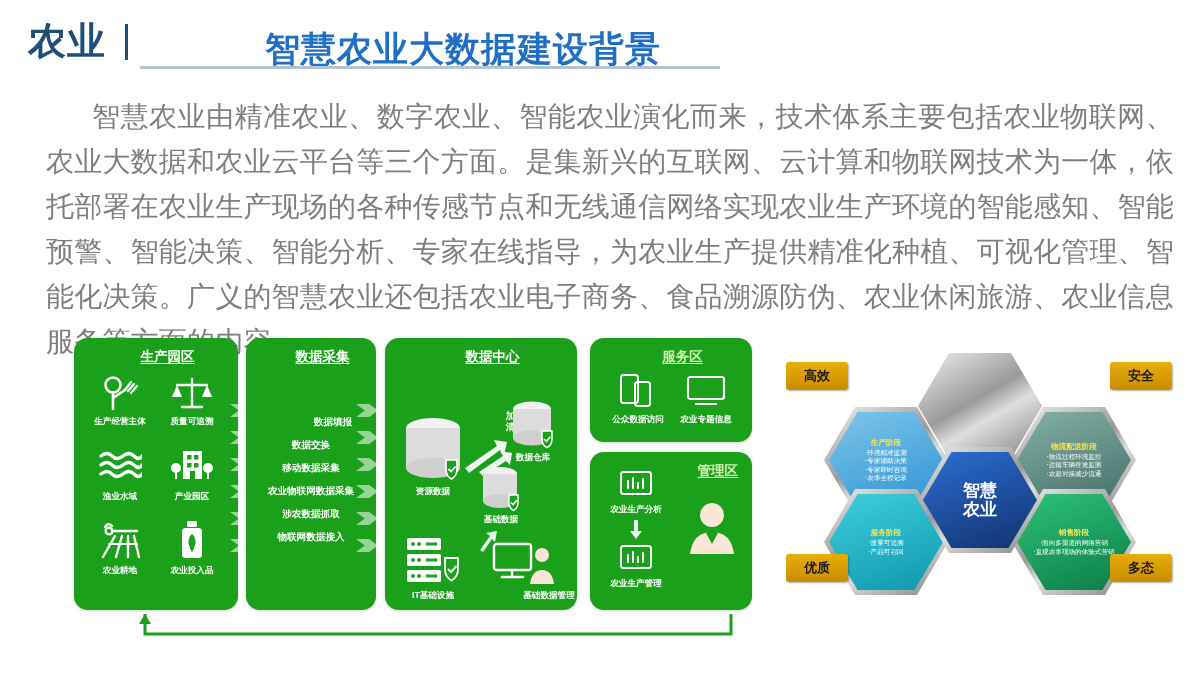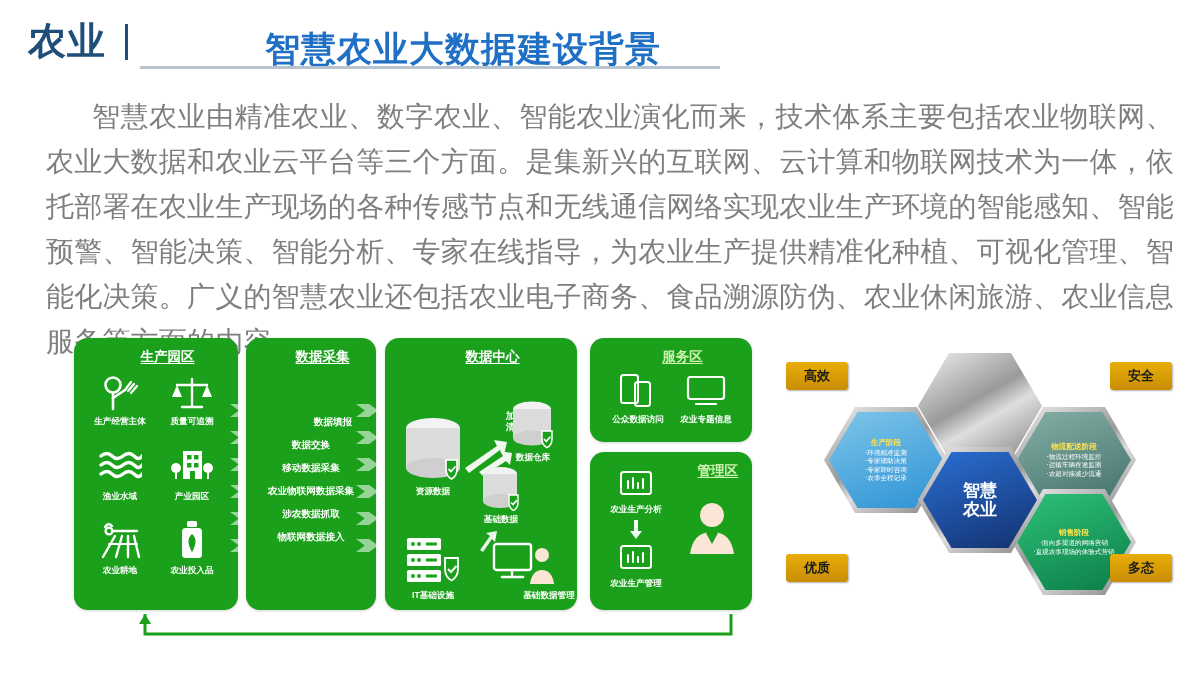--- a/index.html
+++ b/index.html
@@ -376,20 +376,31 @@
       <div class="hex" style="background:linear-gradient(160deg,#86b0a6,#3f6e68);"></div>
       <div class="hex-txt">
         <div class="hex-head">物流配送阶段</div>
         <div class="hex-bul">·物流过程环境监控</div>
         <div class="hex-bul">·运输车辆在途监测</div>
         <div class="hex-bul">·农超对接减少流通</div>
       </div>
     </div>
   </div>
 
+  <div class="hexbox" style="left:46px; top:136px; width:124px; height:108px;">
+    <div class="hex hex-outer"></div>
+    <div class="hex-inner">
+      <div class="hex" style="background:linear-gradient(160deg,#3fd0dc,#0e96ad);"></div>
+      <div class="hex-txt">
+        <div class="hex-head">服务阶段</div>
+        <div class="hex-bul">·质量可追溯</div>
+        <div class="hex-bul">·产品可召回</div>
+      </div>
+    </div>
+  </div>
 
   <div class="hexbox" style="left:140px; top:94px; width:124px; height:108px; z-index:5;">
     <div class="hex hex-outer"></div>
     <div class="hex-inner">
       <div class="hex" style="background:linear-gradient(160deg,#2b6fd4,#12316e);"></div>
       <div class="center-label">
         <span>智慧</span>
         <span>农业</span>
       </div>
     </div>

